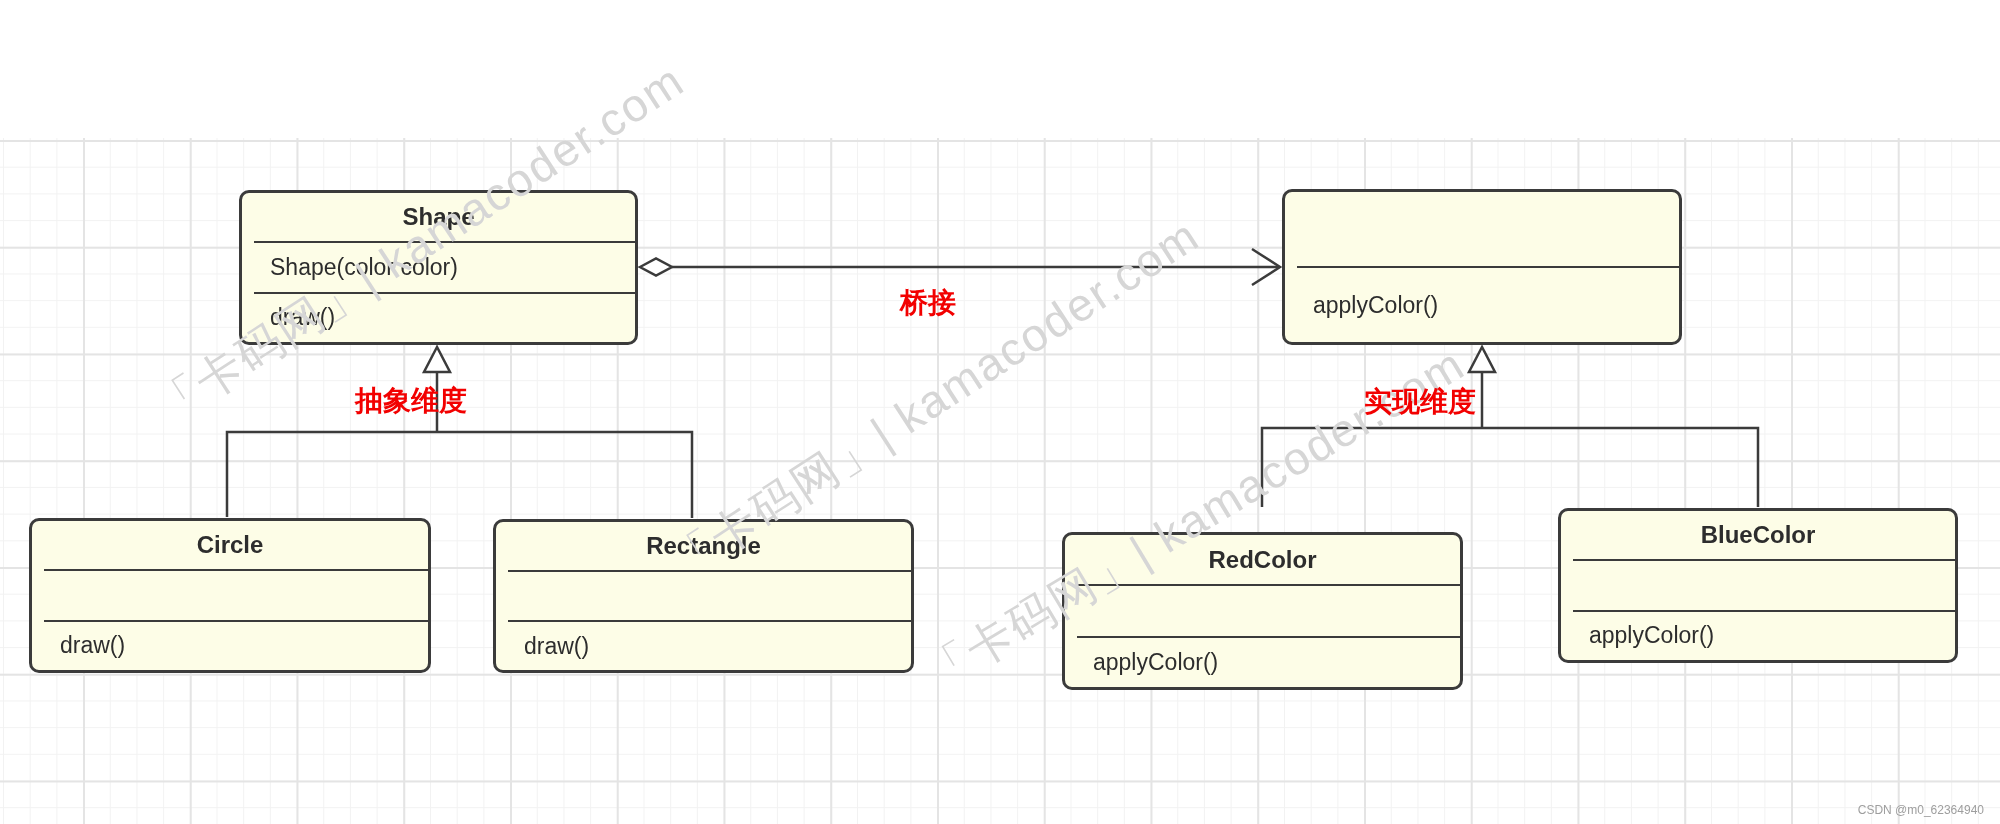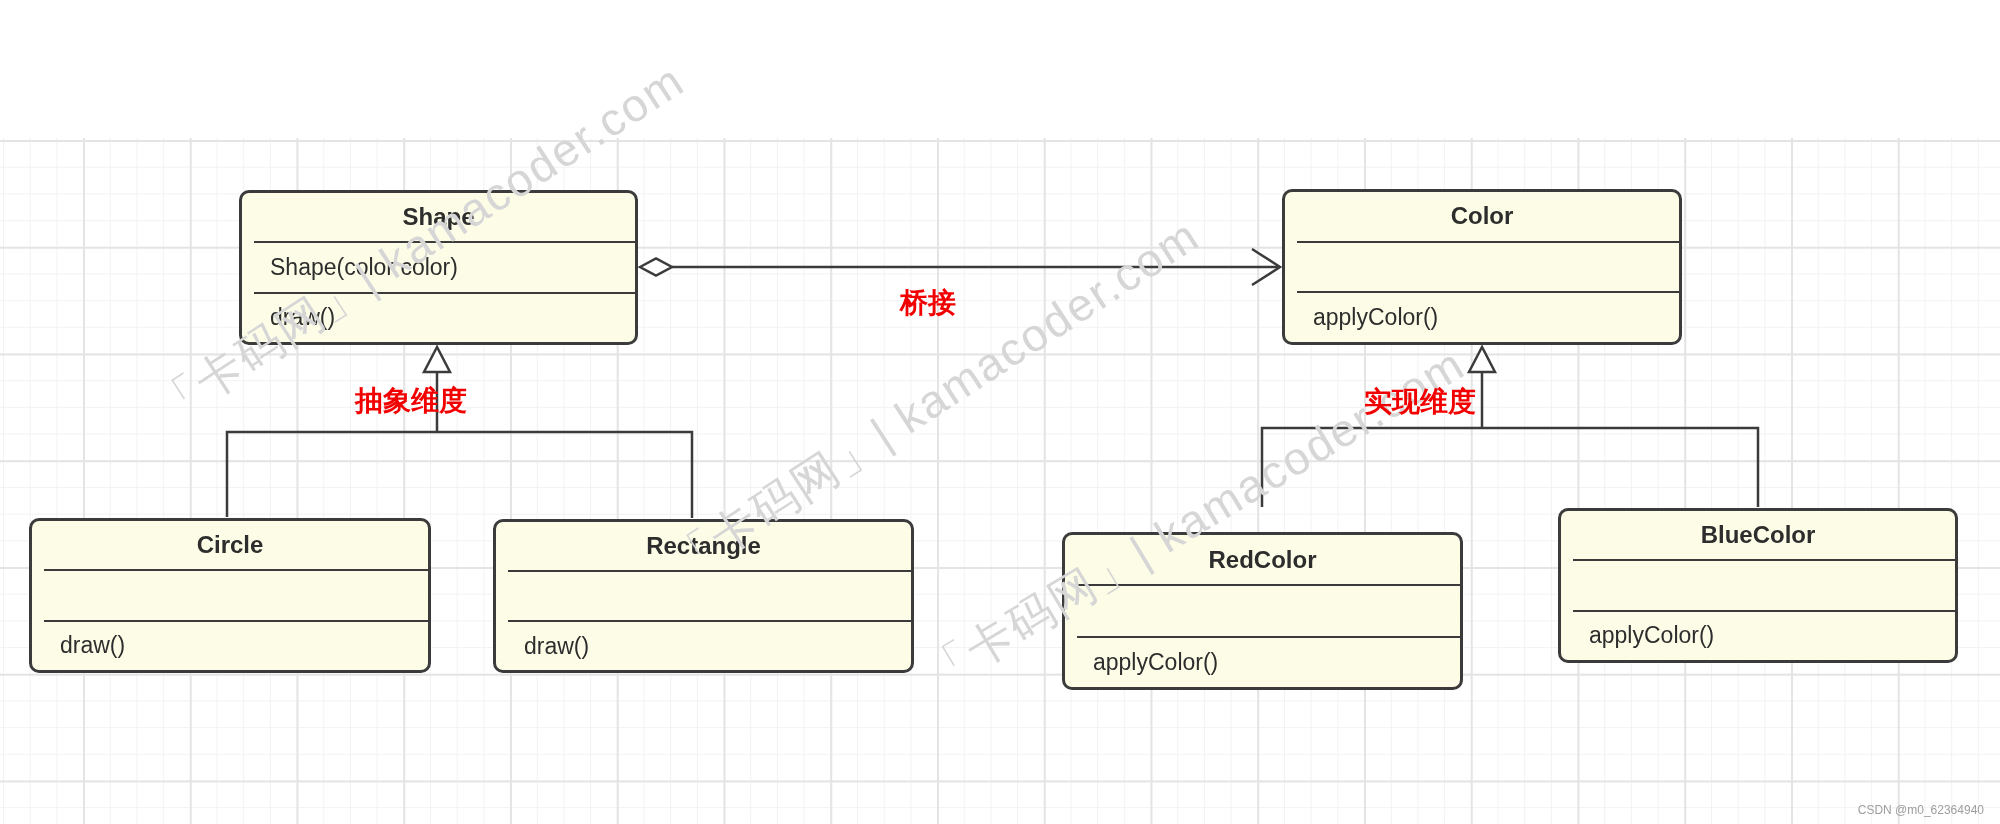--- a/index.html
+++ b/index.html
@@ -108,21 +108,20 @@
     </g>
   </svg>
 
   <div class="uml-class" style="left:239px;top:190px;width:399px;height:155px">
     <div class="row title">Shape</div>
     <div class="row attr">Shape(color color)</div>
     <div class="row method">draw()</div>
   </div>
 
   <div class="uml-class" style="left:1282px;top:189px;width:400px;height:156px">
-    <div class="row title">Color</div>
     <div class="row attr"></div>
     <div class="row method">applyColor()</div>
   </div>
 
   <div class="uml-class" style="left:29px;top:518px;width:402px;height:155px">
     <div class="row title">Circle</div>
     <div class="row attr"></div>
     <div class="row method">draw()</div>
   </div>
 

